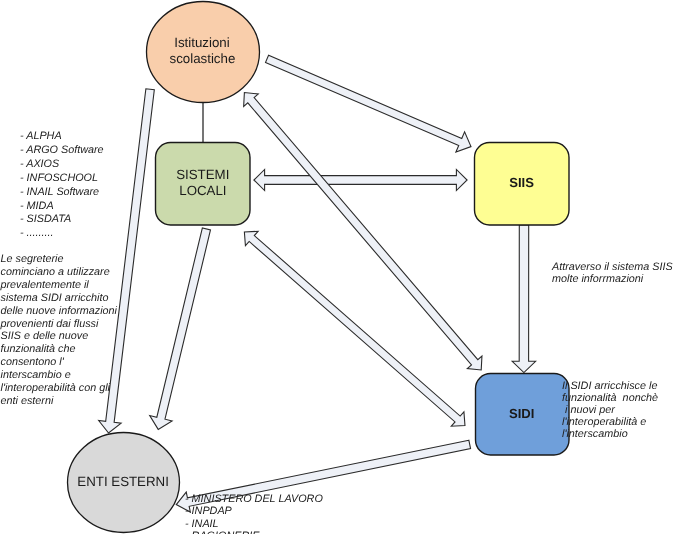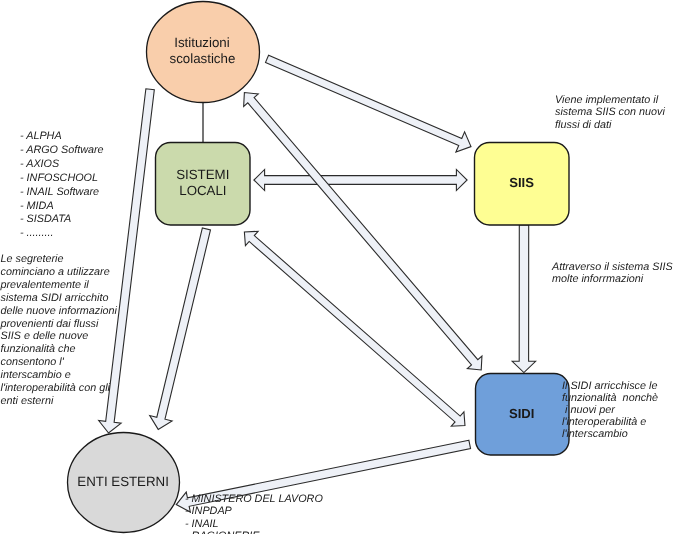--- a/index.html
+++ b/index.html
@@ -56,17 +56,16 @@
       <text class="nodetext" x="202.8" y="178.9">SISTEMI</text>
       <text class="nodetext" x="202.9" y="195.0">LOCALI</text>
       <text class="nodetext bold" x="521.6" y="187.2">SIIS</text>
       <text class="nodetext bold" x="521.65" y="418.1">SIDI</text>
       <text class="nodetext" x="123.1" y="485.5">ENTI ESTERNI</text>
     </g>
   </svg>
 
   <div class="anno" style="left:20px;top:130.3px;"><div>- ALPHA</div><div>- ARGO Software</div><div>- AXIOS</div><div>- INFOSCHOOL</div><div>- INAIL Software</div><div>- MIDA</div><div>- SISDATA</div><div>- .........</div></div>
   <div class="anno lh132" style="left:0.5px;top:253.3px;"><div>Le segreterie</div><div>cominciano a utilizzare</div><div>prevalentemente il</div><div>sistema SIDI arricchito</div><div>delle nuove informazioni</div><div>provenienti dai flussi</div><div>SIIS e delle nuove</div><div>funzionalità che</div><div>consentono l'</div><div>interscambio e</div><div>l'interoperabilità con gli</div><div>enti esterni</div></div>
-  <div class="anno lh121" style="left:555px;top:94.2px;"><div>Viene implementato il</div><div>sistema SIIS con nuovi</div><div>flussi di dati</div></div>
   <div class="anno lh121" style="left:552px;top:260.6px;"><div>Attraverso il sistema SIIS</div><div>molte inforrmazioni</div></div>
   <div class="anno lh121" style="left:562px;top:379.6px;"><div>Il SIDI arricchisce le</div><div>funzionalità  nonchè</div><div> i nuovi per</div><div>l'interoperabilità e</div><div>l'interscambio</div></div>
   <div class="anno lh124" style="left:185px;top:455.7px;margin-top:37px;"><div>- MINISTERO DEL LAVORO</div><div>- INPDAP</div><div>- INAIL</div><div>- RAGIONERIE</div><div>  .......</div></div>
 </div>
 
 </body></html>

